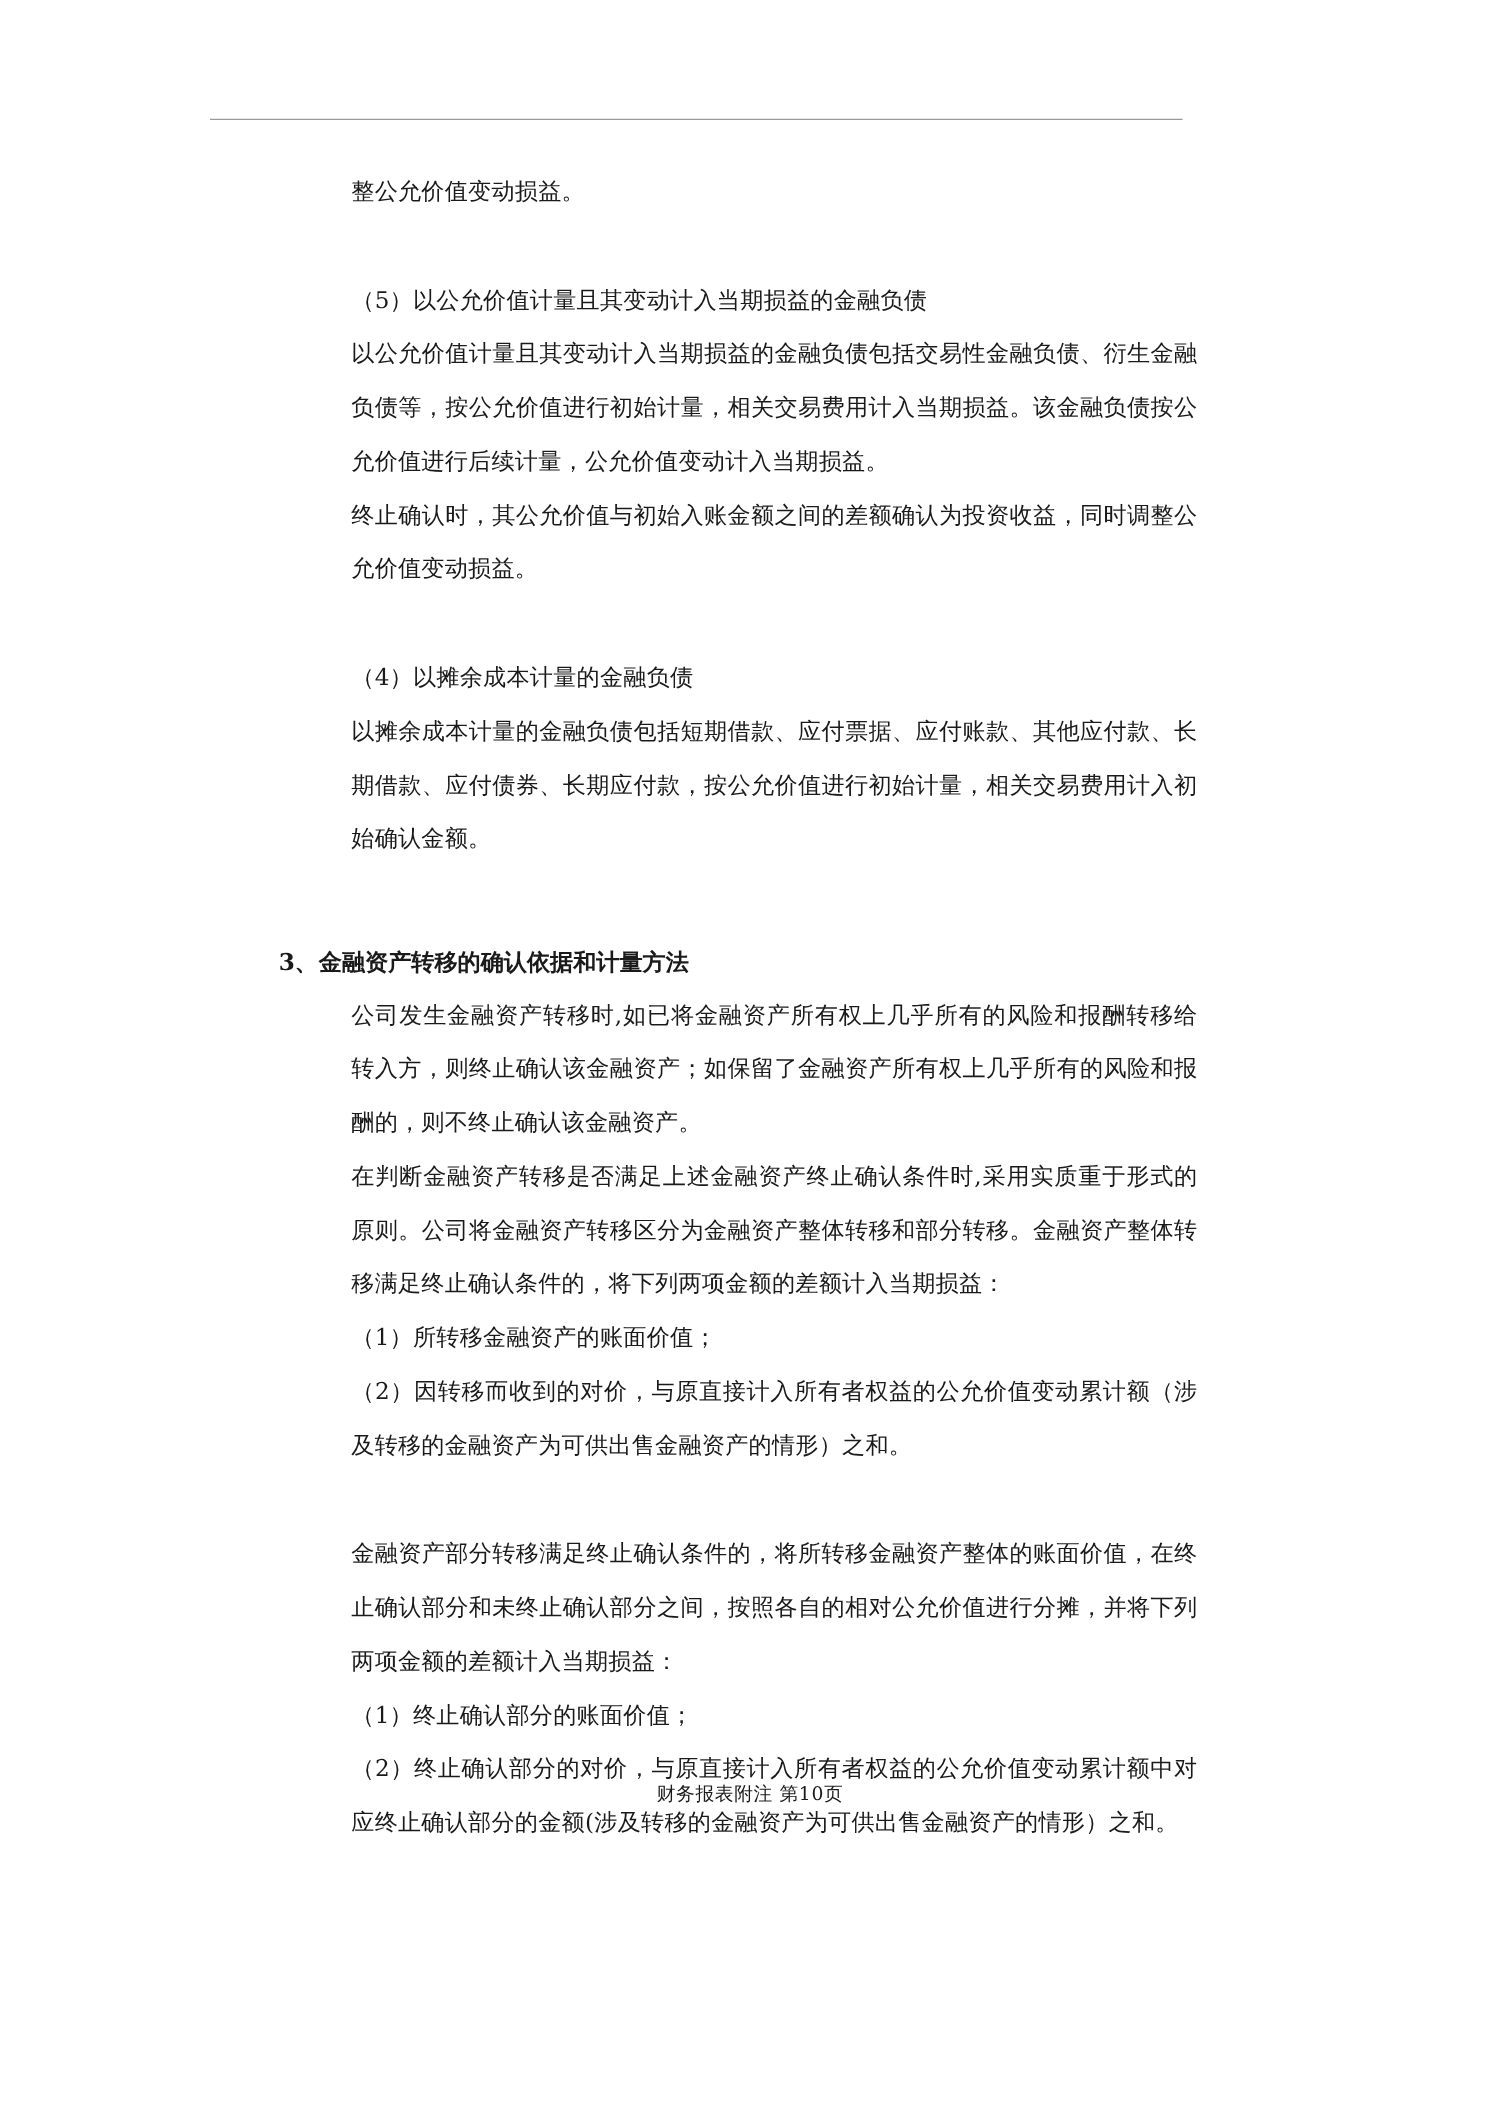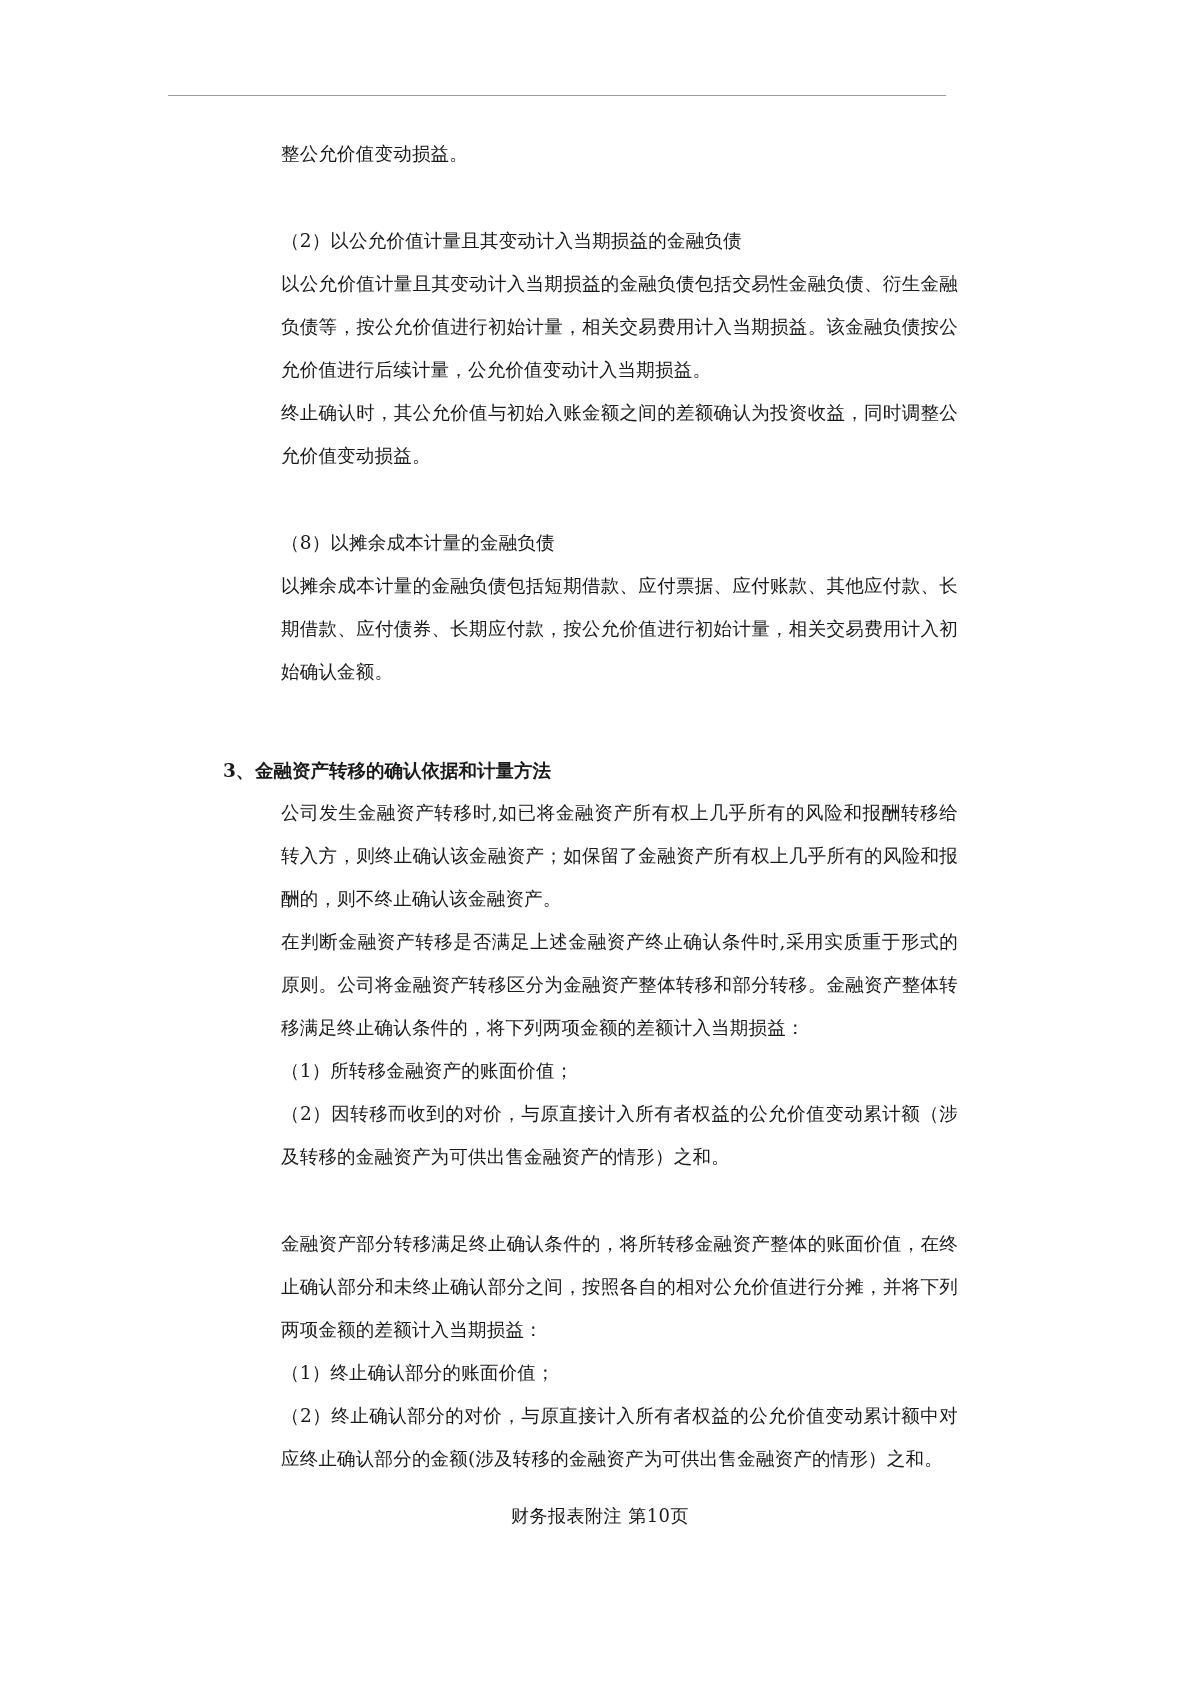--- a/index.html
+++ b/index.html
@@ -64,48 +64,48 @@
     display: inline-block;
     margin-left: 32px;
     font-weight: bold;
   }
   .body-block {
     padding-left: 113px;
   }
   .footer {
     position: absolute;
     left: 0;
-    top: 1504px;
+    top: 1426px;
     width: 1200px;
     text-align: center;
-    font-size: 18px;
+    font-size: 15px;
     letter-spacing: 0.5px;
   }
   .footer .pg { }
 </style>
 </head>
 <body>
 
 <div class="page">
 
   <div class="top-rule"></div>
 
   <div class="content">
 
     <p class="hang">整公允价值变动损益。</p>
 
     <div class="gap-md"></div>
 
-    <p class="hang">（2）以公允价值计量且其变动计入当期损益的金融负债</p>
+    <p class="hang">（5）以公允价值计量且其变动计入当期损益的金融负债</p>
     <p class="hang">以公允价值计量且其变动计入当期损益的金融负债包括交易性金融负债、衍生金融负债等，按公允价值进行初始计量，相关交易费用计入当期损益。该金融负债按公允价值进行后续计量，公允价值变动计入当期损益。</p>
     <p class="hang">终止确认时，其公允价值与初始入账金额之间的差额确认为投资收益，同时调整公允价值变动损益。</p>
 
     <div class="gap-md"></div>
 
-    <p class="hang">（8）以摊余成本计量的金融负债</p>
+    <p class="hang">（4）以摊余成本计量的金融负债</p>
     <p class="hang">以摊余成本计量的金融负债包括短期借款、应付票据、应付账款、其他应付款、长期借款、应付债券、长期应付款，按公允价值进行初始计量，相关交易费用计入初始确认金额。</p>
 
     <div class="gap-lg"></div>
 
     <div class="section-head">
       <span class="num">3、</span>
       <span class="title">金融资产转移的确认依据和计量方法</span>
     </div>
 
     <div class="body-block">

